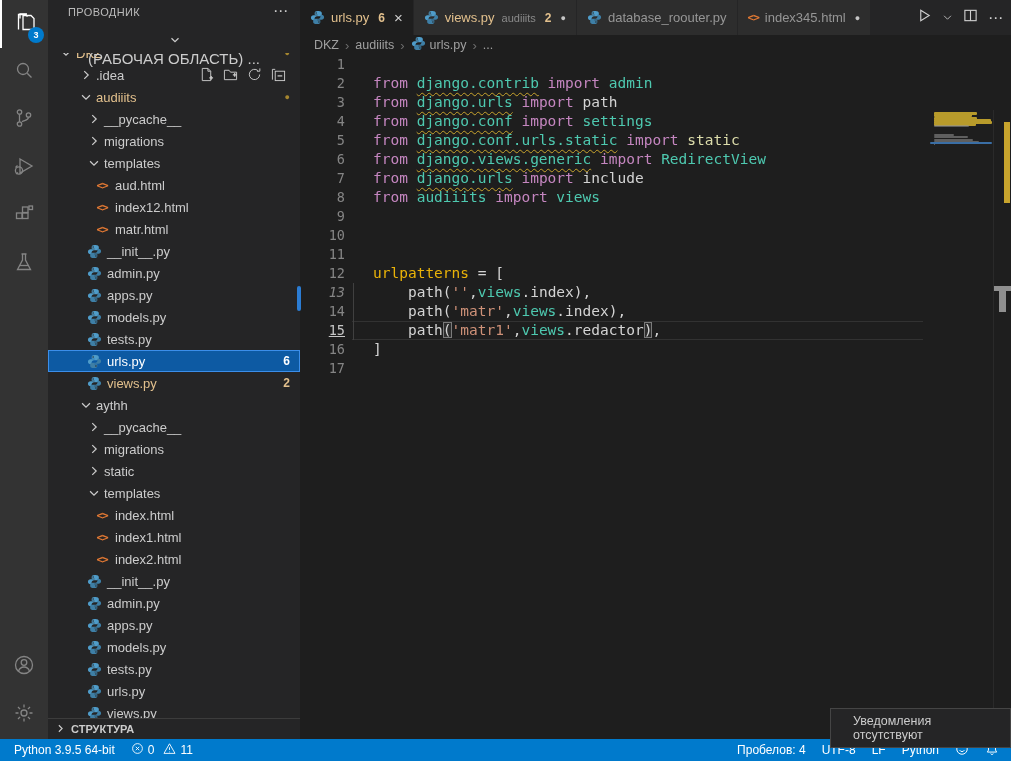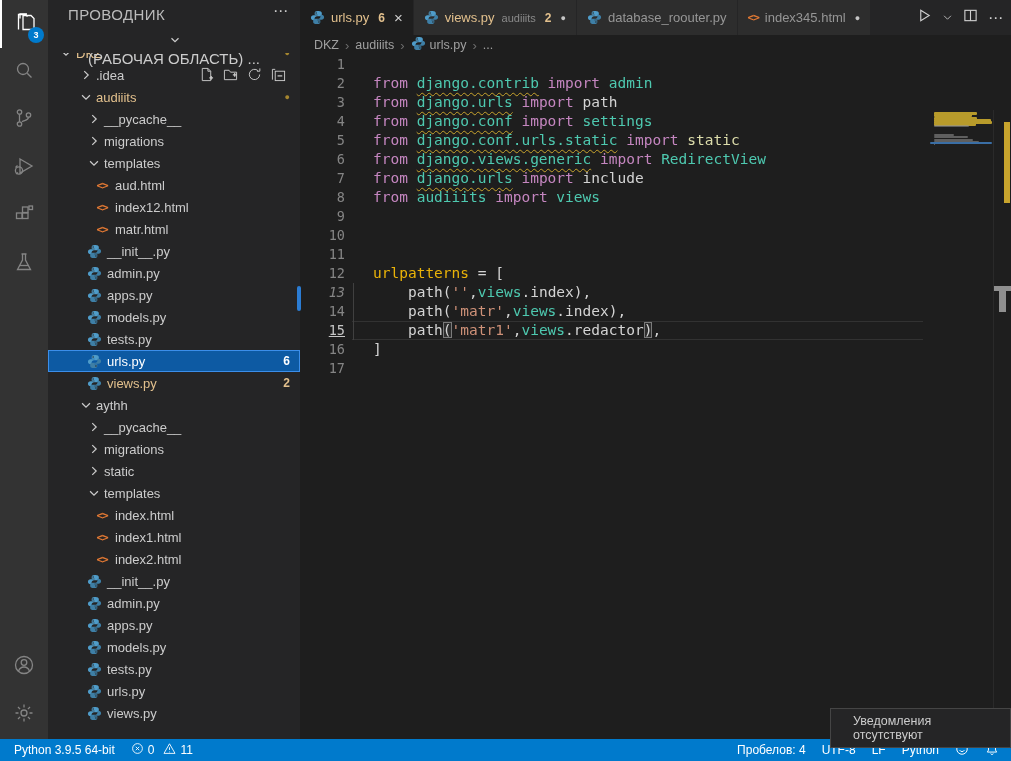--- a/index.html
+++ b/index.html
@@ -10,21 +10,21 @@
   #activitybar{left:0;top:0;width:48px;height:739px;background:#333333;z-index:30;}
   .ab-item{position:relative;width:48px;height:48px;display:flex;align-items:center;justify-content:center;color:#858585;cursor:pointer;}
   .ab-item svg{stroke:#858585;fill:none;stroke-width:1.3;}
   .ab-item.active{border-left:2px solid #ffffff;}
   .ab-item.active svg{stroke:#ffffff;}
   .ab-badge{position:absolute;right:6px;bottom:5px;background:#007acc;color:#fff;font-size:9px;
             min-width:16px;height:16px;border-radius:9px;display:flex;align-items:center;justify-content:center;font-weight:bold;}
   #ab-bottom{position:absolute;left:0;bottom:0;width:48px;}
   
   #sidebar{left:48px;top:0;width:252px;height:739px;background:#252526;z-index:10;overflow:hidden;}
-  #sb-title{position:absolute;left:20px;top:6px;font-size:15px;color:#bbbbbb;letter-spacing:.4px;}
+  #sb-title{position:absolute;left:20px;top:6px;font-size:11px;color:#bbbbbb;letter-spacing:.4px;}
   #sb-title-menu{position:absolute;right:12px;top:2px;font-size:15px;color:#cccccc;cursor:pointer;}
   #sb-section{position:absolute;left:0;top:33px;width:252px;height:20px;background:#252526;z-index:5;
               display:flex;align-items:center;font-size:15px;font-weight:normal;color:#cccccc;flex-direction:column;}
   #sb-section .chev{margin-left:4px;margin-right:2px;}
   #sb-section .sect-icons{margin-left:auto;display:flex;gap:9px;padding-right:14px;}
   .sect-icons svg{stroke:#cccccc;fill:none;stroke-width:1;cursor:pointer;}
   #tree{position:absolute;left:0;top:42px;width:252px;height:677px;z-index:1;}
   .row{height:22px;display:flex;align-items:center;font-size:13px;cursor:pointer;position:relative;color:#cccccc;}
   .row .chev svg{stroke:#cccccc;fill:none;stroke-width:1.4;}
   .row .ficon{width:16px;height:16px;margin-right:5px;display:flex;align-items:center;justify-content:center;flex:none;}
@@ -471,20 +471,28 @@
             <svg width="15" height="15" viewBox="0 0 16 16">
               <path fill="#4f9cc9" d="M7.9 1C6.1 1 5 1.9 5 3.3V5h3.2v.6H3.7C2.1 5.6 1 6.6 1 8.2s1.1 2.7 2.7 2.7h1.2V9.2c0-1.4 1.2-2.6 2.6-2.6h3.1c1.1 0 2-.9 2-2V3.3C12.6 1.9 11.1 1 9.3 1z"></path>
               <path fill="#3e7fa6" d="M8.1 15c1.8 0 2.9-.9 2.9-2.3V11H7.8v-.6h4.5c1.6 0 2.7-1 2.7-2.6S13.9 5.1 12.3 5.1h-1.2v1.7c0 1.4-1.2 2.6-2.6 2.6H5.4c-1.1 0-2 .9-2 2v1.3C3.4 14.1 4.9 15 6.7 15z"></path>
               <circle fill="#252526" cx="6.5" cy="3.1" r=".8"></circle>
               <circle fill="#252526" cx="9.5" cy="12.9" r=".8"></circle>
             </svg>
           </span>
           <span class="lbl">views.py</span>
         </div>
       </div>
+    <div id="outline-header">
+      <span class="chev">
+        <svg width="13" height="13" viewBox="0 0 16 16">
+            <path d="M6 4l4 4-4 4" stroke="#cccccc" fill="none" stroke-width="1.4"></path>
+          </svg>
+      </span>
+      <span>СТРУКТУРА</span>
+    </div>
   </div>
 
   <div id="editor" class="abs">
     <div id="tabbar">
         <div class="tab active">
           <span class="ficon">
             <svg width="15" height="15" viewBox="0 0 16 16">
               <path fill="#4f9cc9" d="M7.9 1C6.1 1 5 1.9 5 3.3V5h3.2v.6H3.7C2.1 5.6 1 6.6 1 8.2s1.1 2.7 2.7 2.7h1.2V9.2c0-1.4 1.2-2.6 2.6-2.6h3.1c1.1 0 2-.9 2-2V3.3C12.6 1.9 11.1 1 9.3 1z"></path>
               <path fill="#3e7fa6" d="M8.1 15c1.8 0 2.9-.9 2.9-2.3V11H7.8v-.6h4.5c1.6 0 2.7-1 2.7-2.6S13.9 5.1 12.3 5.1h-1.2v1.7c0 1.4-1.2 2.6-2.6 2.6H5.4c-1.1 0-2 .9-2 2v1.3C3.4 14.1 4.9 15 6.7 15z"></path>
               <circle fill="#252526" cx="6.5" cy="3.1" r=".8"></circle>

